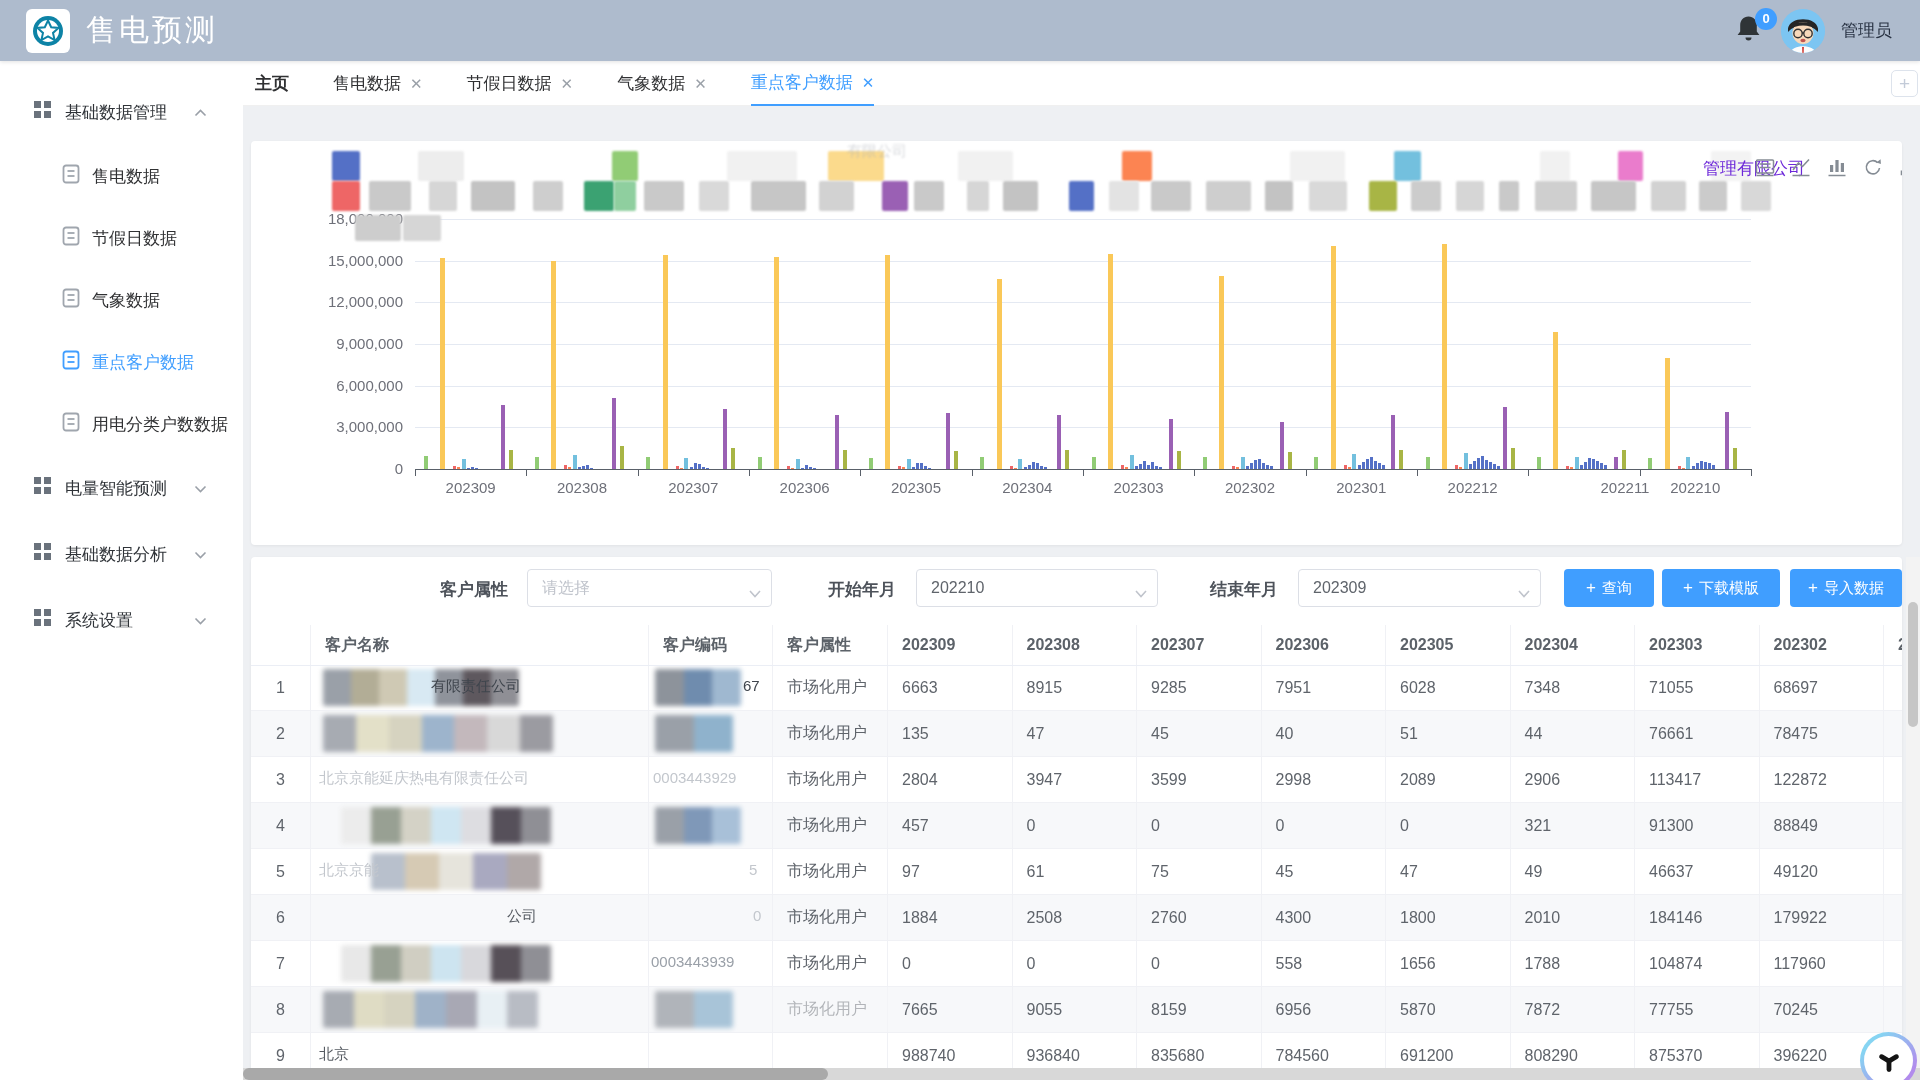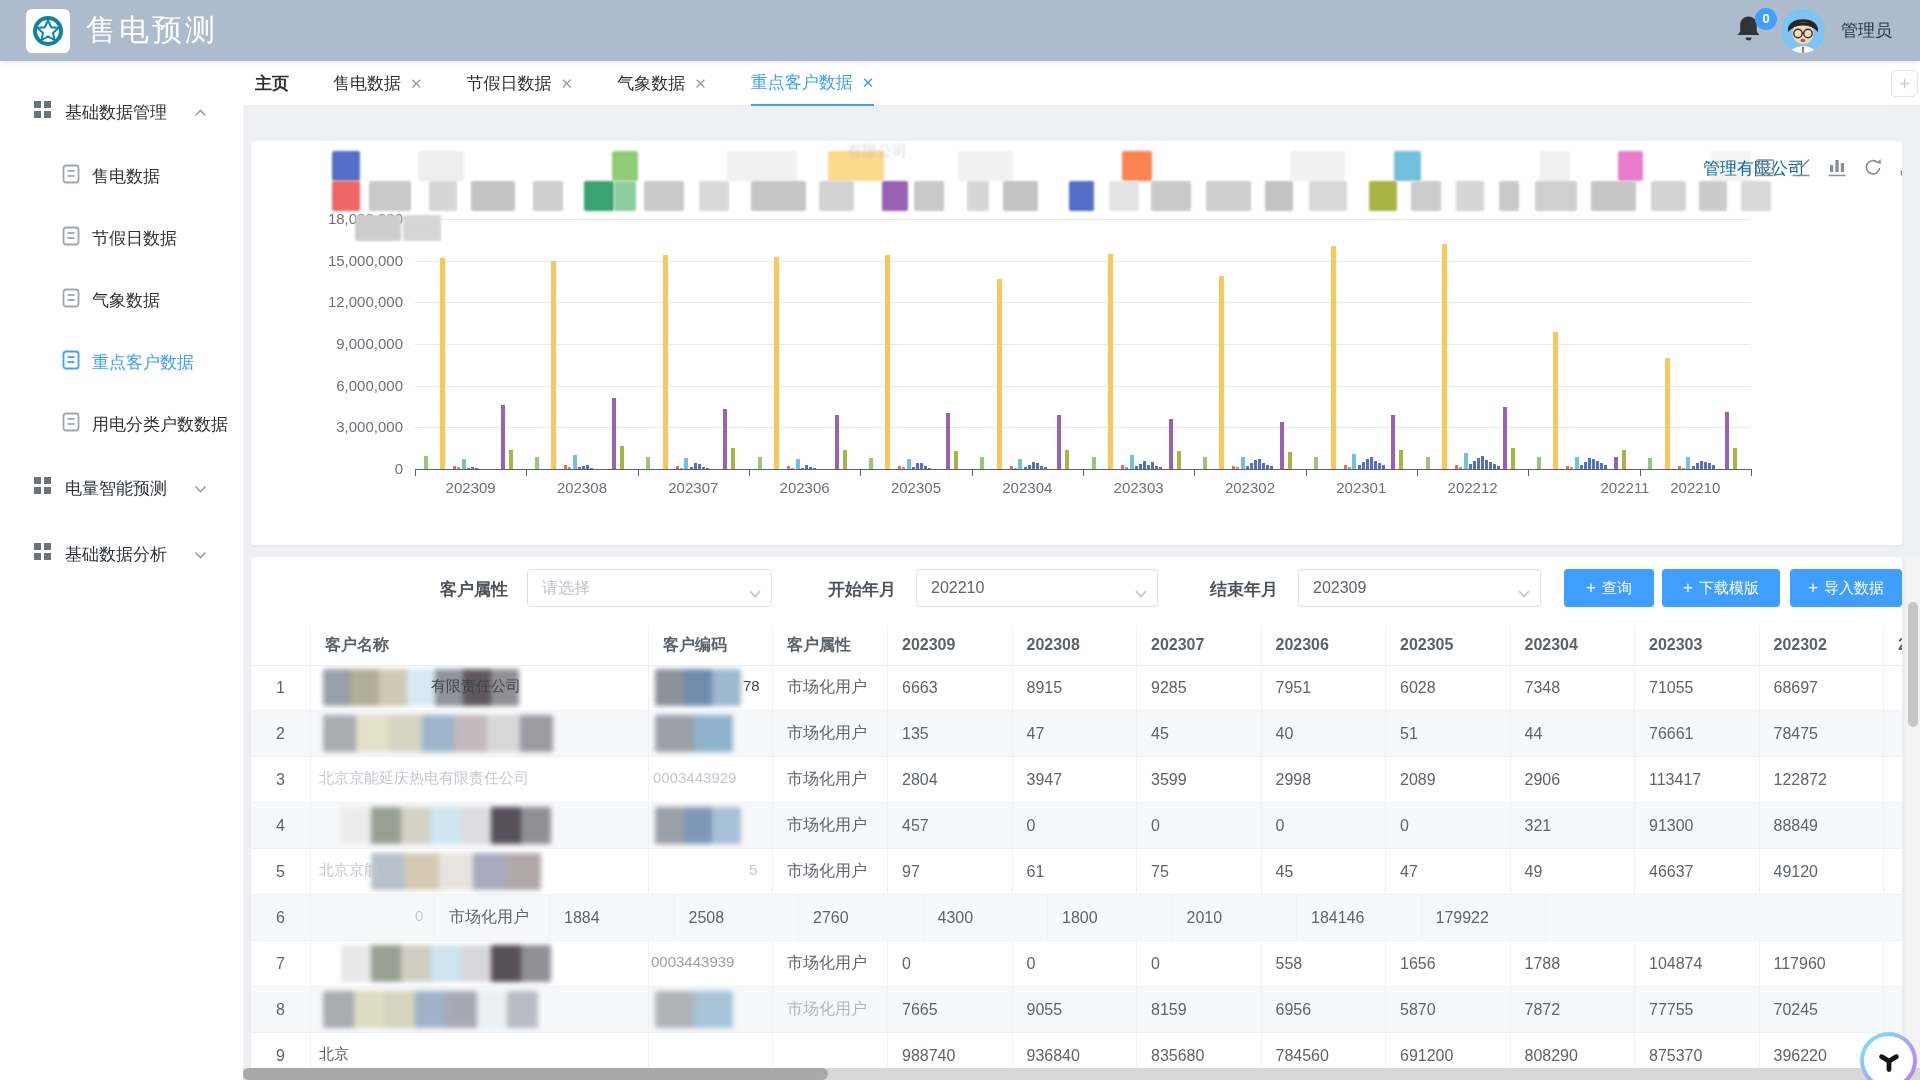--- a/index.html
+++ b/index.html
@@ -38,21 +38,21 @@
   .table-card{position:absolute;left:251px;top:557px;width:1651px;height:523px;background:#fff;border-radius:4px 4px 0 0;
               box-shadow:0 1px 3px rgba(0,0,0,.06);overflow:hidden;z-index:5}
   
   .gridline{position:absolute;left:164px;width:1336px;height:1px;background:#e4e9f2;z-index:1}
   .axisline{position:absolute;left:164px;width:1337px;height:1px;background:#596069;z-index:2}
   .tickmark{position:absolute;width:1px;height:6px;background:#596069;z-index:2}
   .ylab{position:absolute;left:0;width:152px;text-align:right;font-size:15px;color:#6e7079;z-index:1}
   .xlab{position:absolute;width:100px;text-align:center;font-size:15px;color:#6e7079;z-index:1}
   .bar{position:absolute;z-index:2}
   .lgb{position:absolute;filter:blur(1.2px);z-index:6;border-radius:2px}
-  .ghost-right{position:absolute;left:1452px;top:16px;font-size:17px;color:#0369a1;filter:blur(.7px);z-index:7;white-space:nowrap}
+  .ghost-right{position:absolute;left:1452px;top:16px;font-size:17px;color:#6d28d9;filter:blur(.7px);z-index:7;white-space:nowrap}
   .ghost-center{position:absolute;left:596px;top:1px;font-size:15px;color:#a9adb5;opacity:.45;filter:blur(1.3px);z-index:7}
   .tbx{position:absolute;top:14px;width:24px;height:24px;z-index:8;cursor:pointer;display:flex;align-items:center;justify-content:center}
   
   .flabel{position:absolute;top:21px;font-size:17px;color:#4d525a;font-weight:700;white-space:nowrap}
   .fselect{position:absolute;top:12px;height:38px;background:#fff;border:1px solid #dcdfe6;border-radius:4px;box-sizing:border-box;
            display:flex;align-items:center;padding:0 30px 0 14px;font-size:16px;color:#5f646b;cursor:pointer}
   .fselect .ph{color:#c0c4cc}
   .fselect .sel-chev{position:absolute;right:10px;top:14px}
   .fbtn{position:absolute;top:12px;height:38px;background:#409eff;border-radius:4px;color:#fff;font-size:15px;
         display:flex;align-items:center;justify-content:center;gap:6px;cursor:pointer;box-sizing:border-box}
@@ -191,20 +191,34 @@
     <div class="snav-group">
       <span><svg width="17" height="17" viewBox="0 0 17 17">
           <g fill="#6a727c">
             <rect x="0" y="0" width="7" height="7"></rect>
             <rect x="10" y="0" width="7" height="7"></rect>
             <rect x="0" y="10" width="7" height="7"></rect>
             <rect x="10" y="10" width="7" height="7"></rect>
           </g>
         </svg></span>
       <span>基础数据分析</span>
+      <span class="chev"><svg width="13" height="8" viewBox="0 0 13 8">
+          <polyline points="1.5,1.5 6.5,6.5 11.5,1.5" fill="none" stroke="#9aa0a8" stroke-width="1.6"></polyline>
+        </svg></span>
+    </div>
+    <div class="snav-group">
+      <span><svg width="17" height="17" viewBox="0 0 17 17">
+          <g fill="#6a727c">
+            <rect x="0" y="0" width="7" height="7"></rect>
+            <rect x="10" y="0" width="7" height="7"></rect>
+            <rect x="0" y="10" width="7" height="7"></rect>
+            <rect x="10" y="10" width="7" height="7"></rect>
+          </g>
+        </svg></span>
+      <span>系统设置</span>
       <span class="chev"><svg width="13" height="8" viewBox="0 0 13 8">
           <polyline points="1.5,1.5 6.5,6.5 11.5,1.5" fill="none" stroke="#9aa0a8" stroke-width="1.6"></polyline>
         </svg></span>
     </div>
   </div>
 
 <div class="tabbar" id="tabbar">
   <div class="tab">
       <span>主页</span>
     </div>
@@ -578,21 +592,21 @@
             <div style="flex: 1 1 0%; background: rgb(143, 143, 149);"></div>
           </div>
           <span class="fr fr-dark" style="left: 120px;">有限责任公司</span>
         </div>
         <div class="td" style="width: 124px;">
           <div class="mos" style="left: 6px; width: 86px;">
             <div style="flex: 1 1 0%; background: rgb(141, 147, 155);"></div>
             <div style="flex: 1 1 0%; background: rgb(111, 140, 174);"></div>
             <div style="flex: 1 1 0%; background: rgb(159, 184, 208);"></div>
           </div>
-          <span class="fr fr-dark" style="left: 94px;">78</span>
+          <span class="fr fr-dark" style="left: 94px;">67</span>
         </div>
         <div class="td" style="width: 115px;">市场化用户</div>
         <div class="td" style="width: 124.5px;">6663</div>
         <div class="td" style="width: 124.5px;">8915</div>
         <div class="td" style="width: 124.5px;">9285</div>
         <div class="td" style="width: 124.5px;">7951</div>
         <div class="td" style="width: 124.5px;">6028</div>
         <div class="td" style="width: 124.5px;">7348</div>
         <div class="td" style="width: 124.5px;">71055</div>
         <div class="td" style="width: 124.5px;">68697</div>
@@ -694,20 +708,23 @@
         <div class="td" style="width: 124.5px;">61</div>
         <div class="td" style="width: 124.5px;">75</div>
         <div class="td" style="width: 124.5px;">45</div>
         <div class="td" style="width: 124.5px;">47</div>
         <div class="td" style="width: 124.5px;">49</div>
         <div class="td" style="width: 124.5px;">46637</div>
         <div class="td" style="width: 124.5px;">49120</div>
       </div>
       <div class="trow even" style="top: 338px;">
         <div class="td numcol" style="width: 60px;">6</div>
+        <div class="td" style="width: 338px;">
+          <span class="fr fr-dark2" style="left: 196px;">公司</span>
+        </div>
         <div class="td" style="width: 124px;">
           <span class="fr fr-ghost" style="left: 104px;">0</span>
         </div>
         <div class="td" style="width: 115px;">市场化用户</div>
         <div class="td" style="width: 124.5px;">1884</div>
         <div class="td" style="width: 124.5px;">2508</div>
         <div class="td" style="width: 124.5px;">2760</div>
         <div class="td" style="width: 124.5px;">4300</div>
         <div class="td" style="width: 124.5px;">1800</div>
         <div class="td" style="width: 124.5px;">2010</div>

